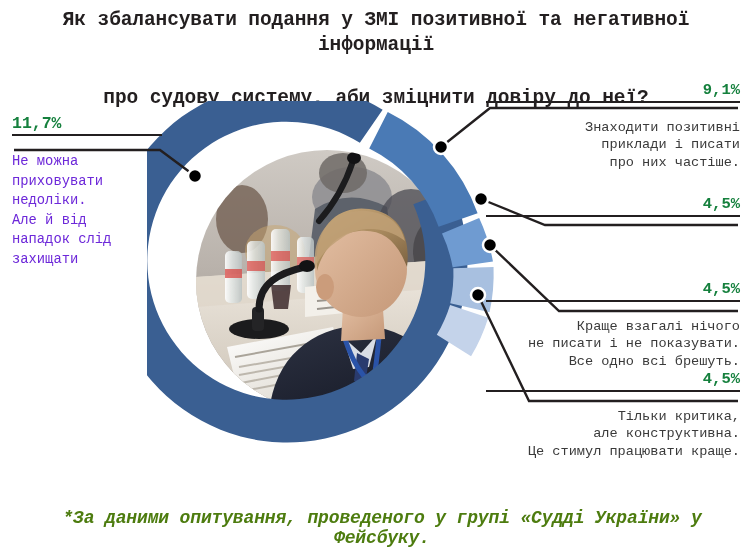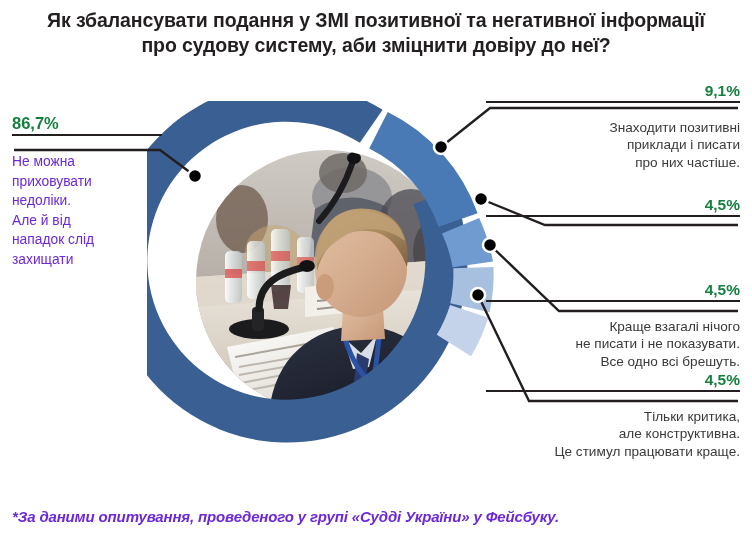--- a/index.html
+++ b/index.html
@@ -4,34 +4,34 @@
 <style>
   html,body{margin:0;padding:0;}
   body{
     width:752px;height:547px;
     background:#ffffff;
     font-family:"Liberation Sans","DejaVu Sans",sans-serif;
     color:#231f20;
     overflow:hidden;
     position:relative;
   }
-  #stage{position:relative;width:752px;height:435px;}
+  #stage{position:relative;width:752px;height:435px;font-family:Liberation Mono, monospace;}
 
   
   .title{
     position:absolute;left:0;top:8px;width:752px;
     text-align:center;
     font-size:19.5px;line-height:25px;
     font-weight:bold;
     letter-spacing:-0.1px;
     color:#231f20;
     padding:0 14px;
     box-sizing:border-box;
   }
-  .title .l2{display:block;}
+  .title .l2{display:block;margin-top:28px;}
 
   
   #chart{position:absolute;left:147px;top:101px;width:360px;height:360px;}
   #chart svg{display:block;}
 
   
   .callout{position:absolute;}
   .pct{
     font-weight:bold;font-size:15.5px;line-height:17px;color:#15803d;
   }
@@ -55,21 +55,21 @@
   #callout-r2{top:196px;width:254px;}
   #callout-r3{top:281px;width:254px;}
   #callout-r4{top:371px;width:254px;}
 
   
   #leaders{position:absolute;left:0;top:0;width:752px;height:547px;pointer-events:none;}
 
   
   .footnote{
     position:absolute;left:12px;top:508px;
-    font-style:italic;font-weight:bold;font-size:15px;color:#6d28d9;
+    font-style:italic;font-weight:bold;font-size:18px;color:#4d7c0f;
     letter-spacing:-0.15px;
     text-align:center;
   }
 </style>
 </head>
 <body>
 
 <div id="stage">
 
   <div class="title">
@@ -246,21 +246,21 @@
     <g fill="#000000" stroke="#ffffff" stroke-width="2.5">
       <circle cx="195" cy="176" r="7"></circle>
       <circle cx="441" cy="147" r="7"></circle>
       <circle cx="481" cy="199" r="7"></circle>
       <circle cx="490" cy="245" r="7"></circle>
       <circle cx="478" cy="295" r="7"></circle>
     </g>
   </svg>
 
   <div class="callout" id="callout-left">
-    <div class="pct">86,7%</div>
+    <div class="pct">11,7%</div>
     <div class="rule"></div>
     <div class="ctext">Не можна
 приховувати
 недоліки.
 Але й від
 нападок слід
 захищати</div>
   </div>
 
   <div class="callout right-callout" id="callout-r1">

